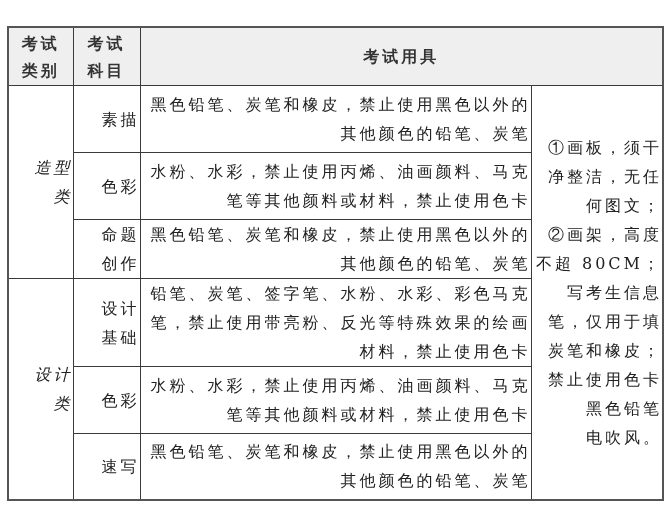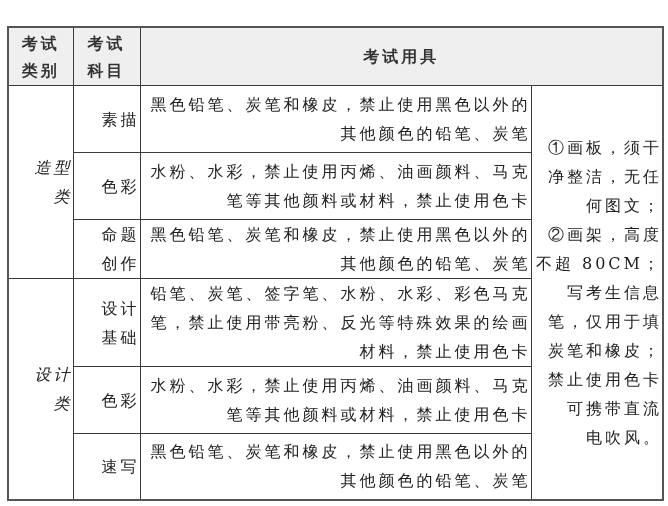--- a/index.html
+++ b/index.html
@@ -110,21 +110,21 @@
       <td class="notes" rowspan="6">
         <span class="line">①画板，须干</span>
         <span class="line">净整洁，无任</span>
         <span class="line">何图文；</span>
         <span class="line">②画架，高度</span>
         <span class="line">不超 80CM；</span>
         <span class="line">写考生信息</span>
         <span class="line">笔，仅用于填</span>
         <span class="line">炭笔和橡皮；</span>
         <span class="line">禁止使用色卡</span>
-        <span class="line">可携带直流</span>
+        <span class="line">黑色铅笔</span>
         <span class="line">电吹风。</span>
       </td>
     </tr>
     <tr class="r2">
       <td class="sub stack">
         <span>色彩</span>
       </td>
       <td class="tools">水粉、水彩，禁止使用丙烯、油画颜料、马克笔等其他颜料或材料，禁止使用色卡</td>
     </tr>
     <tr class="r3">

